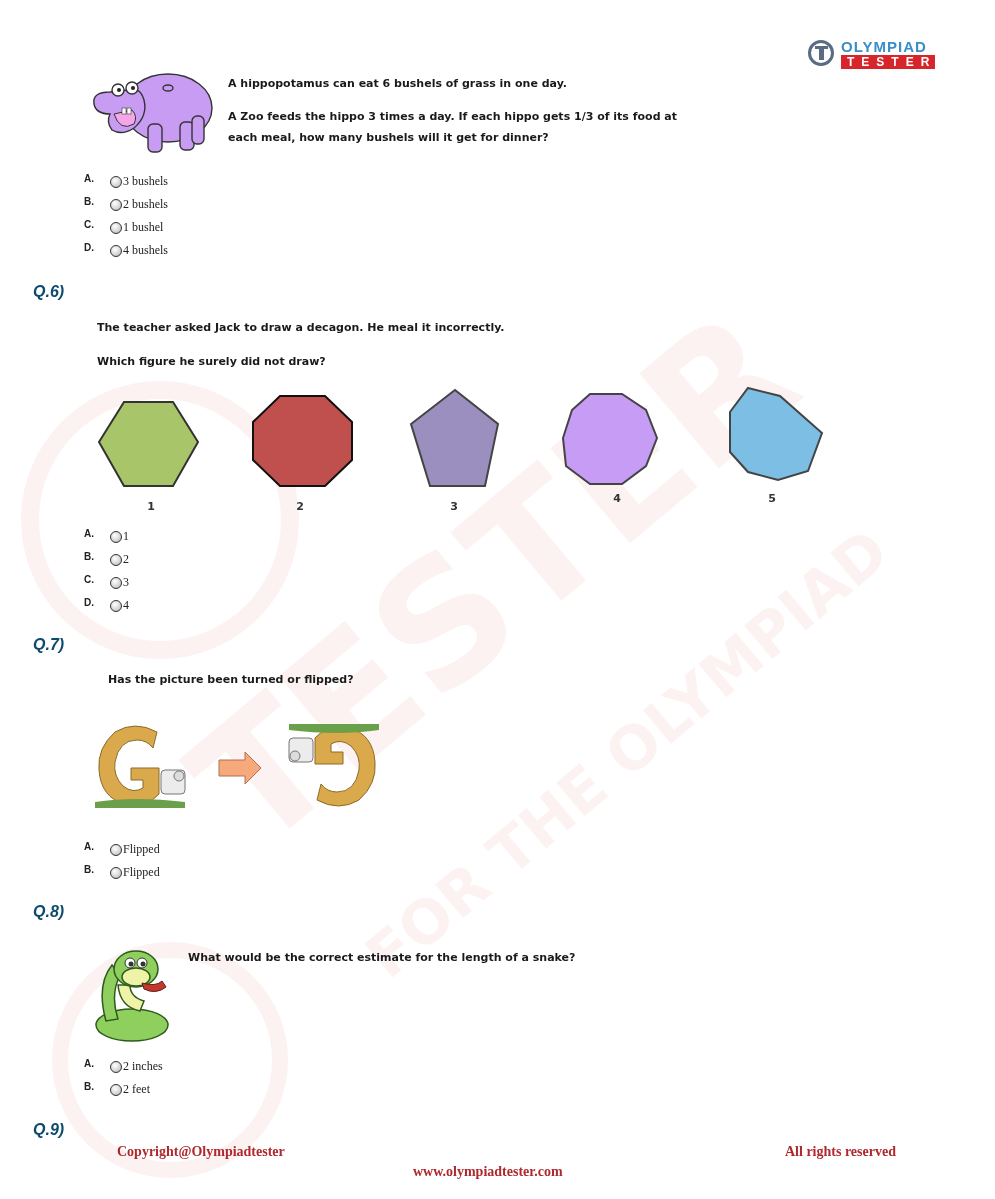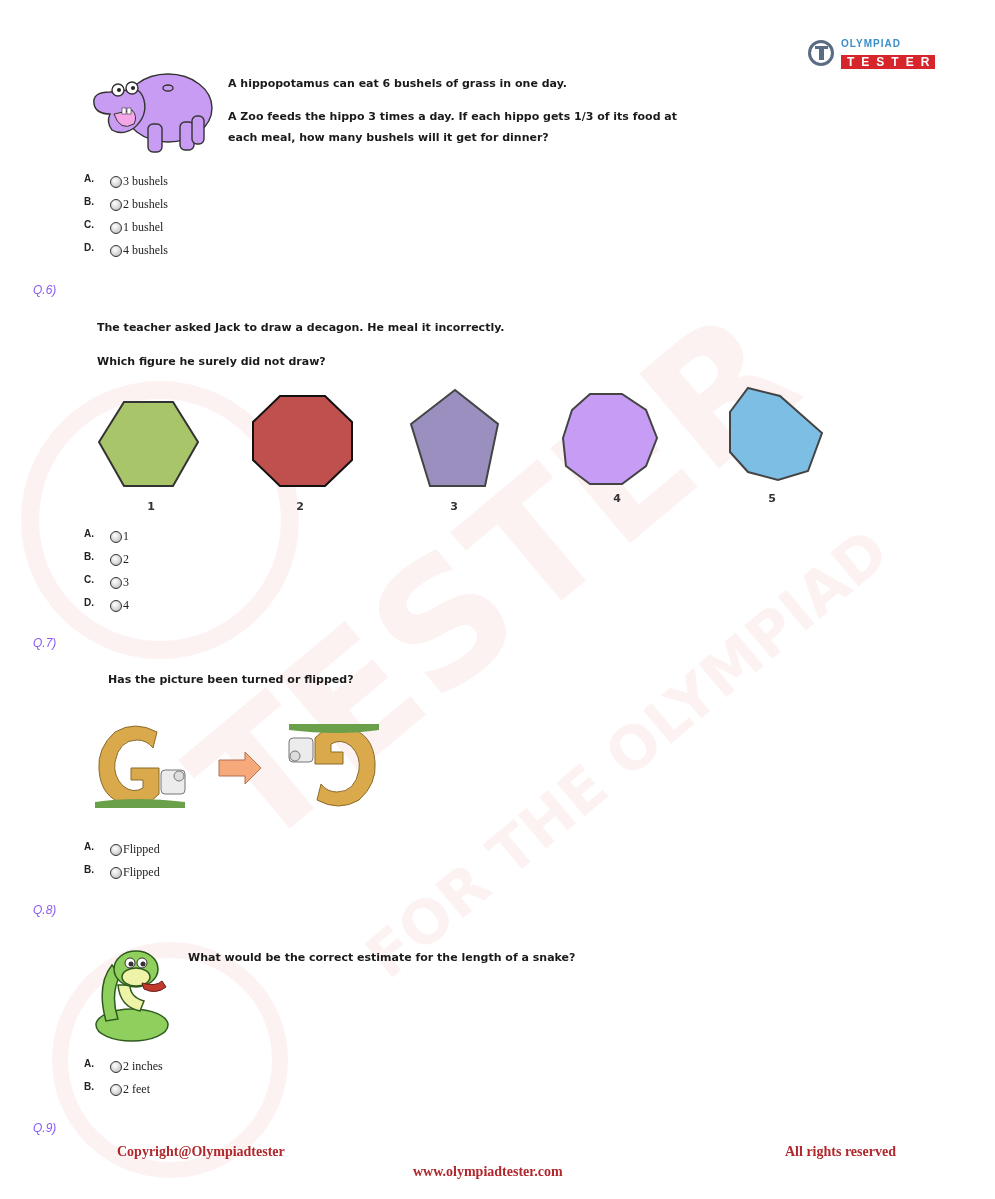--- a/index.html
+++ b/index.html
@@ -20,33 +20,33 @@
     border: 3px solid #5a6c84; border-radius: 50%; box-sizing: border-box;
   }
   .logo .ring::before {
     content: ""; position: absolute; left: 8px; top: 3px; width: 5px; height: 14px; background: #5a6c84;
   }
   .logo .ring::after {
     content: ""; position: absolute; left: 4px; top: 3px; width: 13px; height: 3px; background: #5a6c84;
   }
   .logo .top {
     position: absolute; left: 33px; top: 0; font-family: "Liberation Sans", sans-serif;
-    font-weight: bold; font-size: 10px; color: #3a8ec9; letter-spacing: 1px;
+    font-weight: bold; font-size: 15px; color: #3a8ec9; letter-spacing: 1px;
   }
   .logo .bottom {
     position: absolute; left: 33px; top: 17px; width: 94px; height: 14px; background: #d7262b;
     color: #fff; font-family: "Liberation Sans", sans-serif; font-weight: bold; font-size: 12px;
     letter-spacing: 7px; line-height: 14px; padding-left: 6px; box-sizing: border-box;
   }
   .qtext {
     font-family: "DejaVu Sans", sans-serif; font-size: 11px; color: #1a1a1a; font-weight: bold;
     line-height: 22px;
   }
   .qnum {
-    font-family: "Liberation Sans", sans-serif; font-size: 12px; font-weight: normal; font-style: italic; color: #8b5cf6;
+    font-family: "Liberation Sans", sans-serif; font-size: 16px; font-weight: bold; font-style: italic; color: #0c4a6e;
   }
   .opt { height: 23px; display: flex; align-items: center; }
   .opt .letter {
     width: 26px; font-family: "Liberation Sans", sans-serif; font-size: 10px; font-weight: bold; color: #222;
     position: relative; top: -3px;
   }
   .opt .radio {
     width: 12px; height: 12px; border: 1.5px solid #333; border-radius: 50%; box-sizing: border-box;
     background: radial-gradient(circle at 40% 35%, #ffffff 0%, #d8d8d8 55%, #a8a8a8 100%);
     margin-right: 1px;

